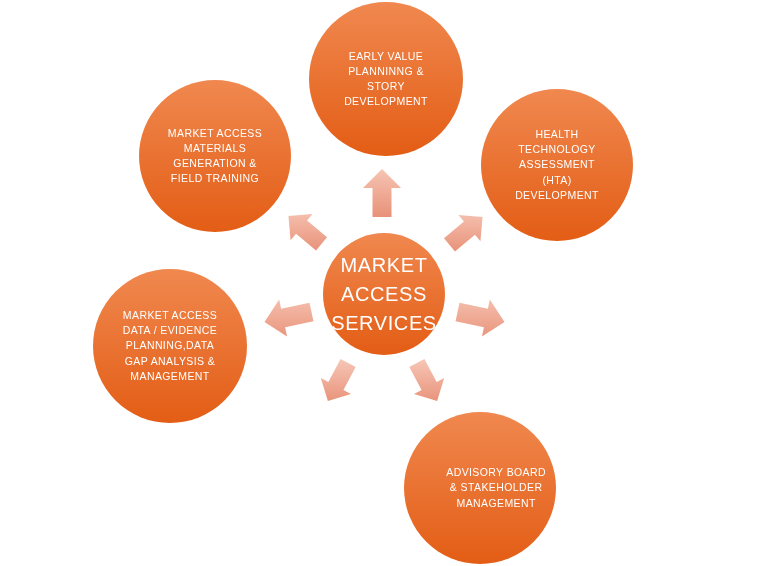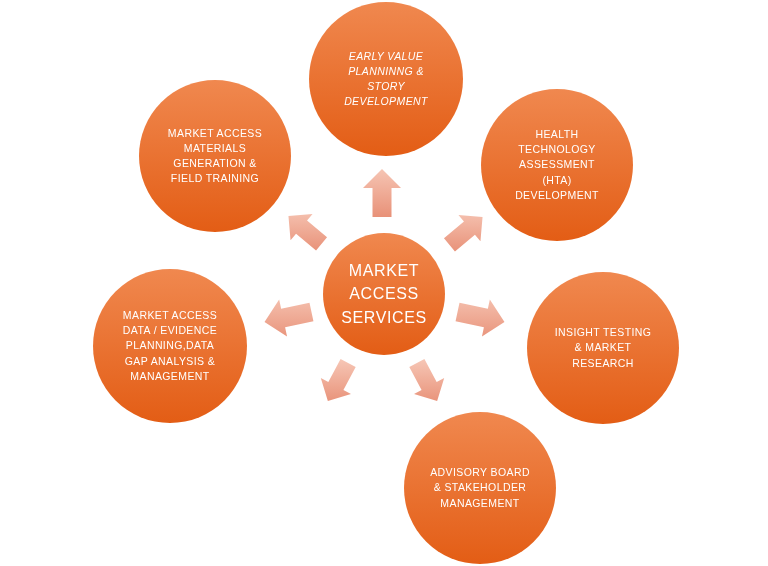--- a/index.html
+++ b/index.html
@@ -21,25 +21,25 @@
   .label {
     color:#ffffff;
     font-size:10.5px;
     line-height:1.45;
     letter-spacing:0.4px;
     white-space:pre-line;
     font-weight:500;
     padding:0 10px;
   }
   .center-circle { left:323px; top:233px; width:122px; height:122px; }
-  .center-circle .label { font-size:16px; letter-spacing:0.6px; }
-  .c-top        { left:309px; top:2px;   width:154px; height:154px;font-style:italic; }
+  .center-circle .label { font-size:20px; letter-spacing:0.6px; }
+  .c-top        { left:309px; top:2px;   width:154px; height:154px; }
   .c-topright   { left:481px; top:89px;  width:152px; height:152px; }
   .c-right      { left:527px; top:272px; width:152px; height:152px; }
-  .c-bottomright{ left:404px; top:412px; width:152px; height:152px; }
+  .c-bottomright{ left:404px; top:412px; width:152px; height:152px;justify-content:flex-end; }
   .c-bottomleft { left:212px; top:412px; width:152px; height:152px; }
   .c-left       { left:93px;  top:269px; width:154px; height:154px; }
   .c-topleft    { left:139px; top:80px;  width:152px; height:152px; }
 </style>
 </head>
 <body>
 
 <div class="canvas">
 
   <svg class="arrows" width="768" height="566" viewBox="0 0 768 566" aria-hidden="true">
@@ -111,25 +111,20 @@
   </div>
 
   <div class="circle c-topright">
     <span class="label">HEALTH
 TECHNOLOGY
 ASSESSMENT
 (HTA)
 DEVELOPMENT</span>
   </div>
 
-  <div class="circle c-right">
-    <span class="label">INSIGHT TESTING
-&amp; MARKET
-RESEARCH</span>
-  </div>
 
   <div class="circle c-bottomright">
     <span class="label">ADVISORY BOARD
 &amp; STAKEHOLDER
 MANAGEMENT</span>
   </div>
 
 
   <div class="circle c-left">
     <span class="label">MARKET ACCESS

